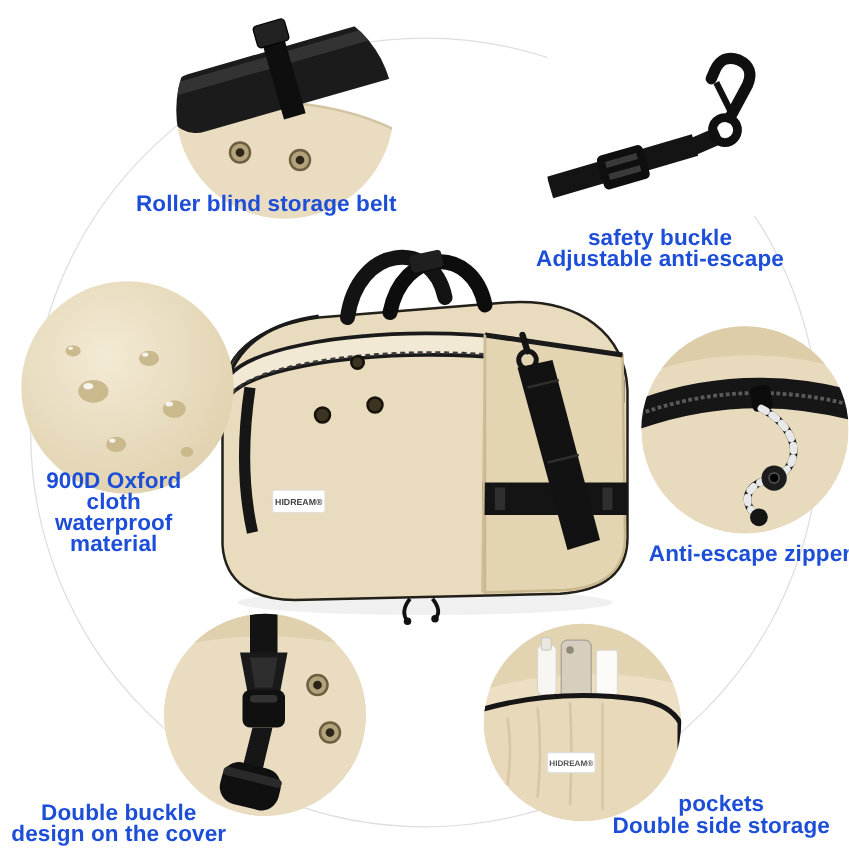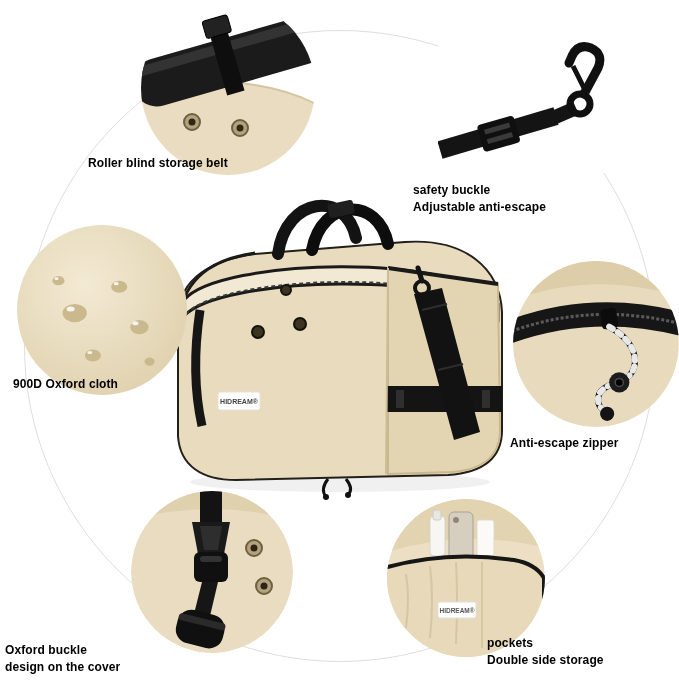--- a/index.html
+++ b/index.html
@@ -7,22 +7,22 @@
     position:relative;width:679px;height:681px;overflow:hidden;
     background:#ffffff;font-family:"Liberation Sans",sans-serif;
   }
   .big-circle{
     position:absolute;left:24px;top:30px;width:630px;height:630px;
     border:1.5px solid #dedede;border-radius:50%;z-index:1;
   }
   .callout{position:absolute;z-index:2;}
   .bag{position:absolute;left:160px;top:180px;width:360px;height:320px;z-index:2;}
   .label{
-    position:absolute;z-index:3;color:#000000;font-size:12px;font-weight:700;
-    text-align:left;line-height:17px;letter-spacing:0.1px;
+    position:absolute;z-index:3;color:#1d4ed8;font-size:18px;font-weight:700;
+    text-align:center;line-height:17px;letter-spacing:0.1px;
   }
   svg{display:block;}
 </style>
 </head>
 <body>
 
 <div class="canvas">
 
   <div class="big-circle"></div>
 
@@ -131,20 +131,21 @@
     <g fill="#ffffff" opacity="0.85">
       <ellipse cx="54" cy="84" rx="4" ry="2.5"></ellipse>
       <ellipse cx="99" cy="59" rx="2.5" ry="1.6"></ellipse>
       <ellipse cx="118" cy="98" rx="3" ry="2"></ellipse>
       <ellipse cx="73" cy="127" rx="2.5" ry="1.6"></ellipse>
       <ellipse cx="40" cy="54" rx="2" ry="1.3"></ellipse>
     </g>
   </svg>
   <div class="label" style="left:13px;top:376px;width:156px;">
     <div>900D Oxford cloth</div>
+    <div>waterproof material</div>
   </div>
 
   <svg class="callout" style="left:512px;top:260px;" width="168" height="168" viewBox="0 0 166 166">
     <defs>
         <clipPath id="c4">
           <circle cx="83" cy="83" r="82"></circle>
         </clipPath>
       </defs>
     <g clip-path="url(#c4)">
       <circle cx="83" cy="83" r="82" fill="#e8dbbd"></circle>
@@ -184,21 +185,21 @@
         <rect x="70" y="66" width="22" height="6" rx="3" fill="#333333"></rect>
         <path d="M72,92 L88,92 L80,126 L64,124 Z" fill="#161616"></path>
       </g>
       <g transform="rotate(14 70 140)">
         <rect x="46" y="122" width="48" height="34" rx="14" fill="#101010"></rect>
         <rect x="46" y="128" width="48" height="7" rx="3.5" fill="#2a2a2a"></rect>
       </g>
     </g>
   </svg>
   <div class="label" style="left:5px;top:642px;width:180px;">
-    <div>Oxford buckle</div>
+    <div>Double buckle</div>
     <div>design on the cover</div>
   </div>
 
   <svg class="callout" style="left:386px;top:498px;" width="160" height="160" viewBox="0 0 160 160">
     <defs>
         <clipPath id="c6">
           <circle cx="80" cy="80" r="79"></circle>
         </clipPath>
       </defs>
     <g clip-path="url(#c6)">

